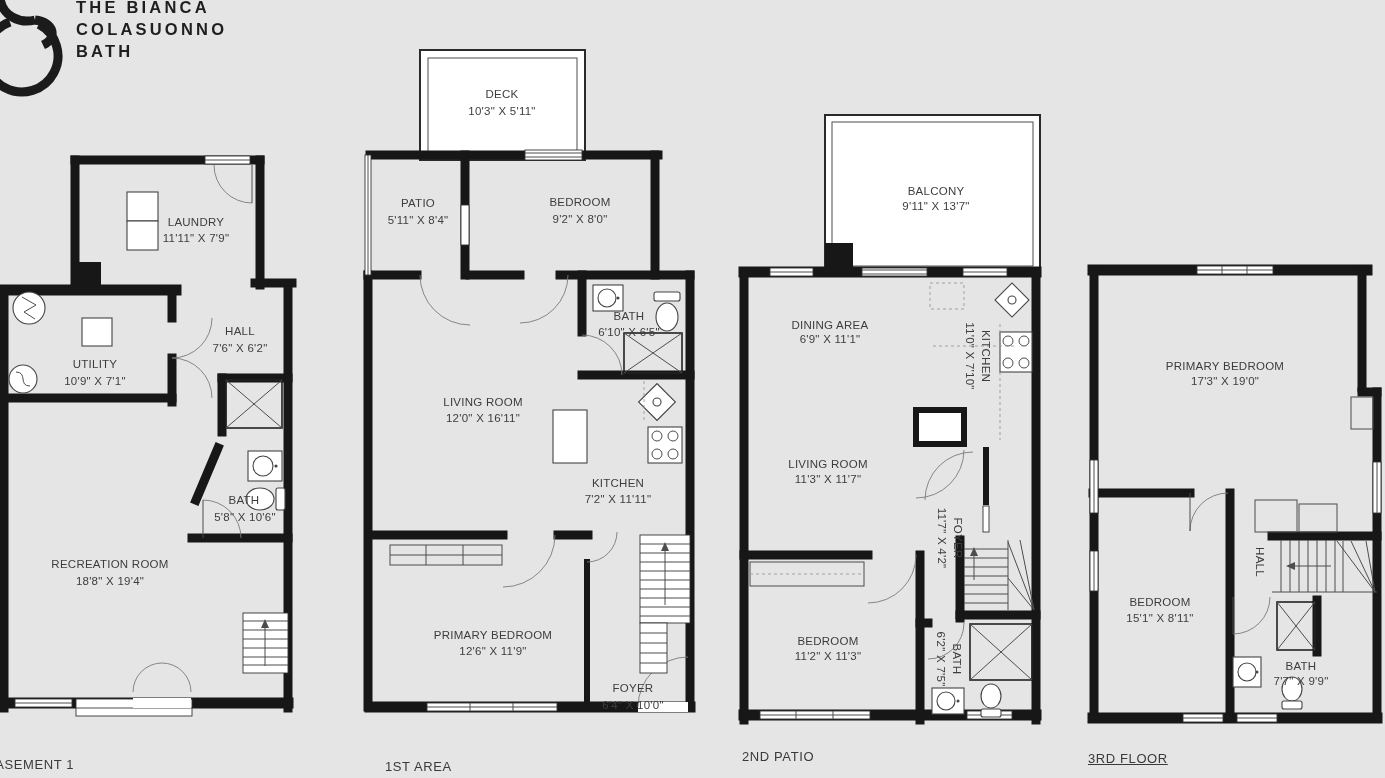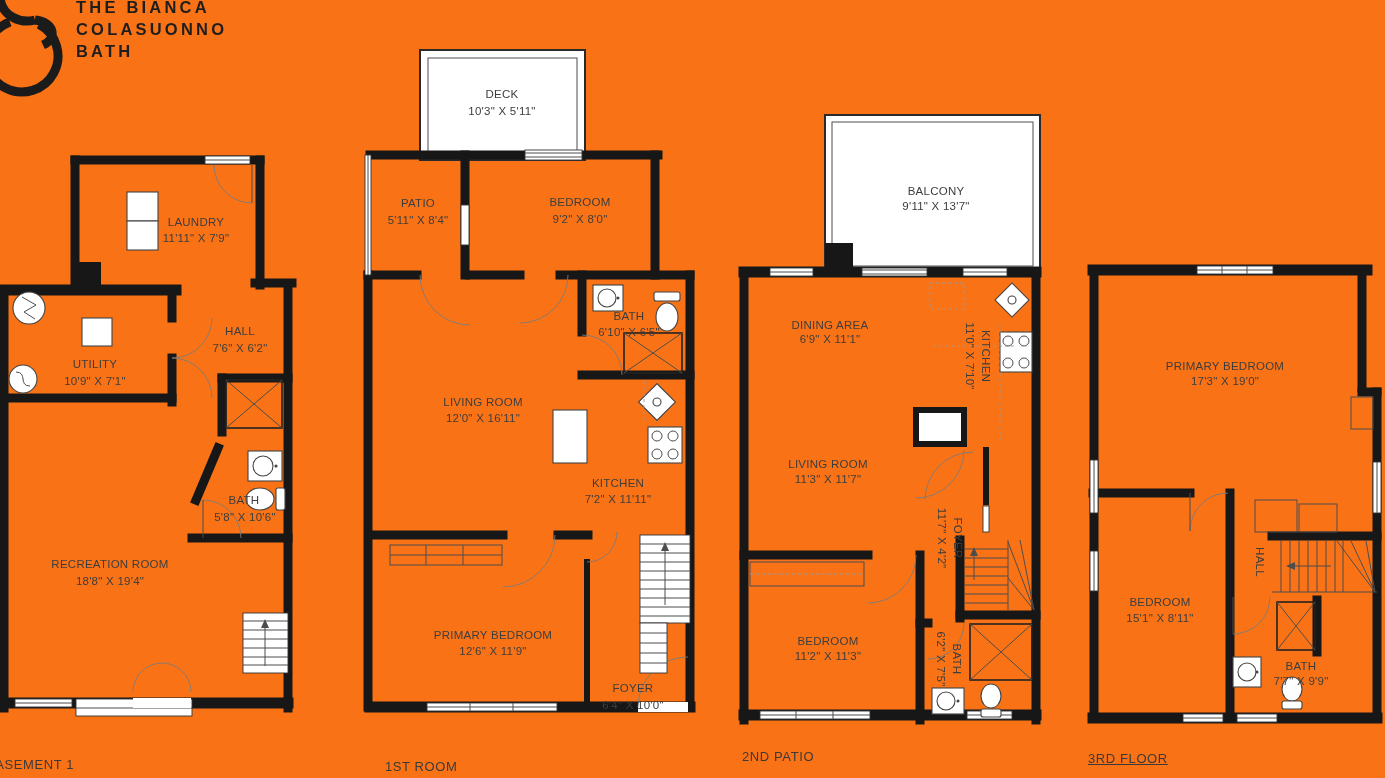--- a/index.html
+++ b/index.html
@@ -1,16 +1,16 @@
 <!DOCTYPE html>
 <html><head>
 <meta charset="utf-8">
 <style>
   html,body{margin:0;padding:0;background:#fff;}
-  .page{position:relative;width:1385px;height:778px;background:#f97316;overflow:hidden;
+  .page{position:relative;width:1385px;height:778px;background:#e5e5e5;overflow:hidden;
         font-family:"Liberation Sans",sans-serif;}
   
   .logo-text{position:absolute;left:76px;top:-4px;font-size:16.5px;font-weight:600;
              letter-spacing:3.2px;line-height:22px;color:#1e1e1e;}
   .logo-mark{position:absolute;left:-10px;top:-46px;}
   
   .plan{position:absolute;}
   .plan.basement{left:0;top:150px;}
   .plan.first{left:360px;top:45px;}
   .plan.second{left:720px;top:110px;}
@@ -365,17 +365,17 @@
     <text class="lbl" x="140" y="110">PRIMARY BEDROOM</text>
     <text class="lbl" x="140" y="125">17'3" X 19'0"</text>
     <text class="lbl" x="75" y="346">BEDROOM</text>
     <text class="lbl" x="75" y="362">15'1" X 8'11"</text>
     <text class="lbl" x="171" y="302" transform="rotate(90 171 302)">HALL</text>
     <text class="lbl" x="216" y="410">BATH</text>
     <text class="lbl" x="216" y="425">7'7" X 9'9"</text>
   </svg>
 
   <div class="floor-label fl-basement">BASEMENT 1</div>
-  <div class="floor-label fl-first">1ST ROOM</div>
+  <div class="floor-label fl-first">1ST AREA</div>
   <div class="floor-label fl-second">2ND PATIO</div>
   <div class="floor-label fl-third">3RD FLOOR</div>
 
 </div>
 
 </body></html>

